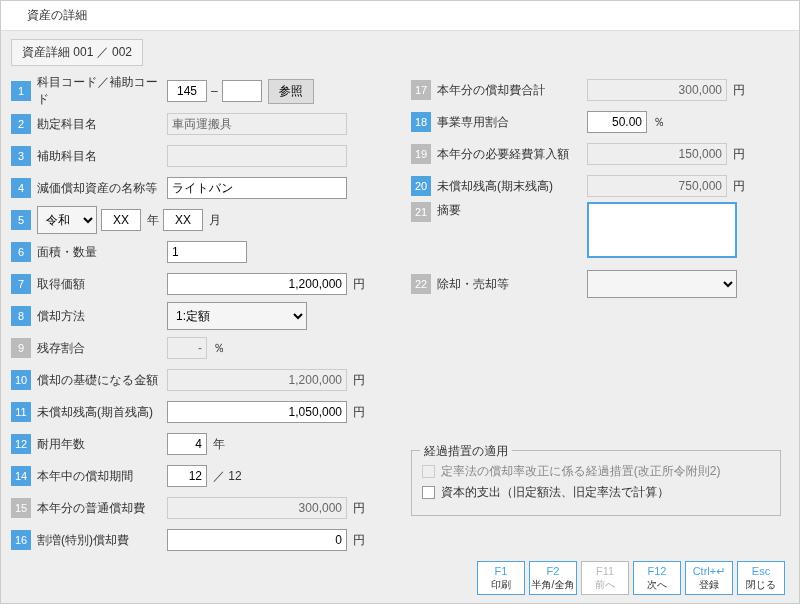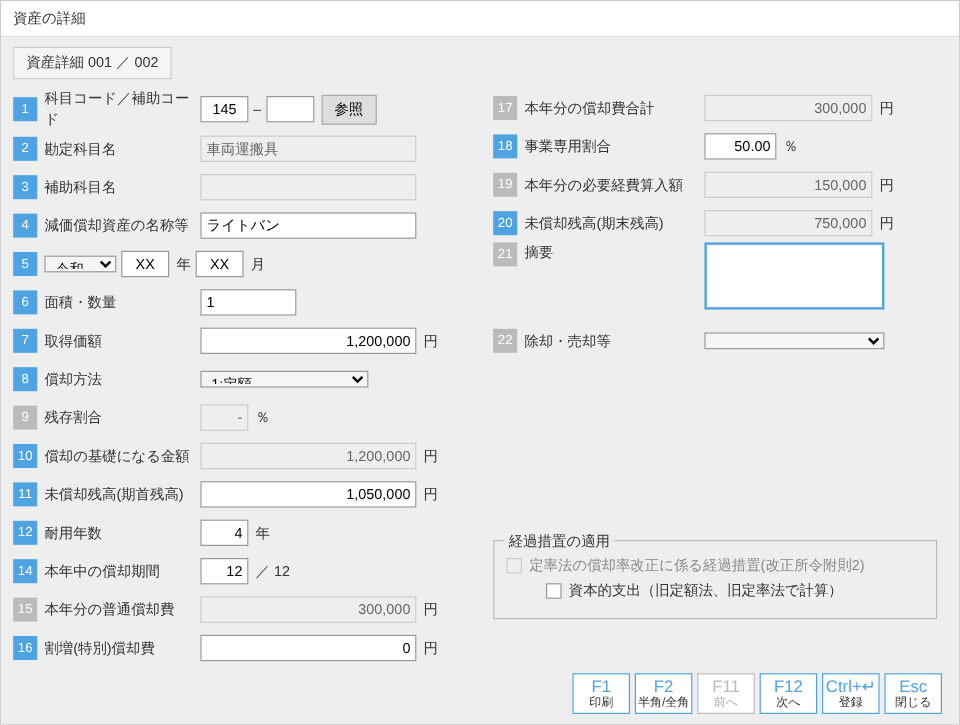--- a/index.html
+++ b/index.html
@@ -1,47 +1,47 @@
 <!DOCTYPE html>
 <html><head>
 <meta charset="utf-8">
 <style>
 * { box-sizing: border-box; margin: 0; padding: 0; }
 body { font-family: "MS PGothic", "Meiryo", sans-serif; font-size: 12px; background: #fff; color: #333; width: 800px; height: 604px; border: 1px solid #ccc; position: relative; }
-.title-bar { padding: 6px 10px; border-bottom: 1px solid #ddd; background: #fff; }
+.title-bar { padding: 6px 26px; border-bottom: 1px solid #ddd; background: #fff; }
 .content { background: #eee; padding: 8px 10px 8px 10px; height: calc(100% - 28px); position: relative; }
 .tab { display: inline-block; background: #f5f5f5; border: 1px solid #ccc; padding: 4px 10px; font-size: 12px; }
 .columns { display: flex; gap: 20px; margin-top: 8px; }
 .col { }
 .col-left { width: 380px; }
 .col-right { width: 370px; }
 .row { display: flex; align-items: center; min-height: 32px; margin-bottom: 0px; }
 .num { width: 20px; height: 20px; background: #4ea3e0; color: #fff; display: flex; align-items: center; justify-content: center; font-size: 11px; margin-right: 6px; flex-shrink: 0; }
 .num.gray { background: #bbb; }
 .label { width: 130px; font-size: 12px; flex-shrink: 0; }
 .label-right { width: 150px; font-size: 12px; flex-shrink: 0; }
 input[type=text] { border: 1px solid #999; background: #fff; padding: 2px 4px; font-size: 12px; height: 22px; }
 input.ro { background: #eee; border: 1px solid #ccc; color: #666; }
 input.right { text-align: right; }
 input.center { text-align: center; }
-select { border: 1px solid #999; background: #f5f5f5; padding: 2px 4px; font-size: 12px; height: 14px; }
+select { border: 1px solid #999; background: #f5f5f5; padding: 2px 4px; font-size: 12px; height: 28px; }
 .w40 { width: 40px; } .w60 { width: 60px; } .w80 { width: 80px; } .w140 { width: 140px; } .w180 { width: 180px; }
 .unit { margin-left: 6px; font-size: 12px; }
 .btn-ref { background: #ddd; border: 1px solid #aaa; padding: 3px 10px; font-size: 12px; cursor: pointer; }
 textarea { border: 2px solid #4ea3e0; background: #fff; font-size: 12px; padding: 2px; resize: none; }
 .group { border: 1px solid #bbb; padding: 8px 10px 10px 10px; margin-top: 12px; position: relative; }
 .group-title { position: absolute; top: -8px; left: 8px; background: #eee; padding: 0 4px; font-size: 12px; }
 .chk-row { display: flex; align-items: center; margin: 4px 0; font-size: 12px; color: #888; }
-.chk-row.enabled { color: #333; margin-left: 33px; }
+.chk-row.enabled { color: #333; }
 .chk { width: 13px; height: 13px; border: 1px solid #999; margin-right: 6px; background: #fff; }
 .chk.disabled { background: #eee; border-color: #ccc; }
 .footer-btns { position: absolute; right: 14px; bottom: 10px; display: flex; gap: 4px; }
 .fbtn { border: 1px solid #4ea3e0; background: #fff; width: 48px; height: 34px; display: flex; flex-direction: column; align-items: center; justify-content: center; font-size: 10px; color: #333; cursor: pointer; line-height: 1.2; }
 .fbtn.disabled { color: #aaa; border-color: #bbb; }
-.fbtn .fk { color: #4ea3e0; font-size: 14px; }
+.fbtn .fk { color: #4ea3e0; font-size: 11px; }
 .fbtn.disabled .fk { color: #bbb; }
 .slash { margin: 0 4px; }
 </style>
 </head>
 <body>
 
 <div class="title-bar">
   <span>資産の詳細</span>
 </div>
 

